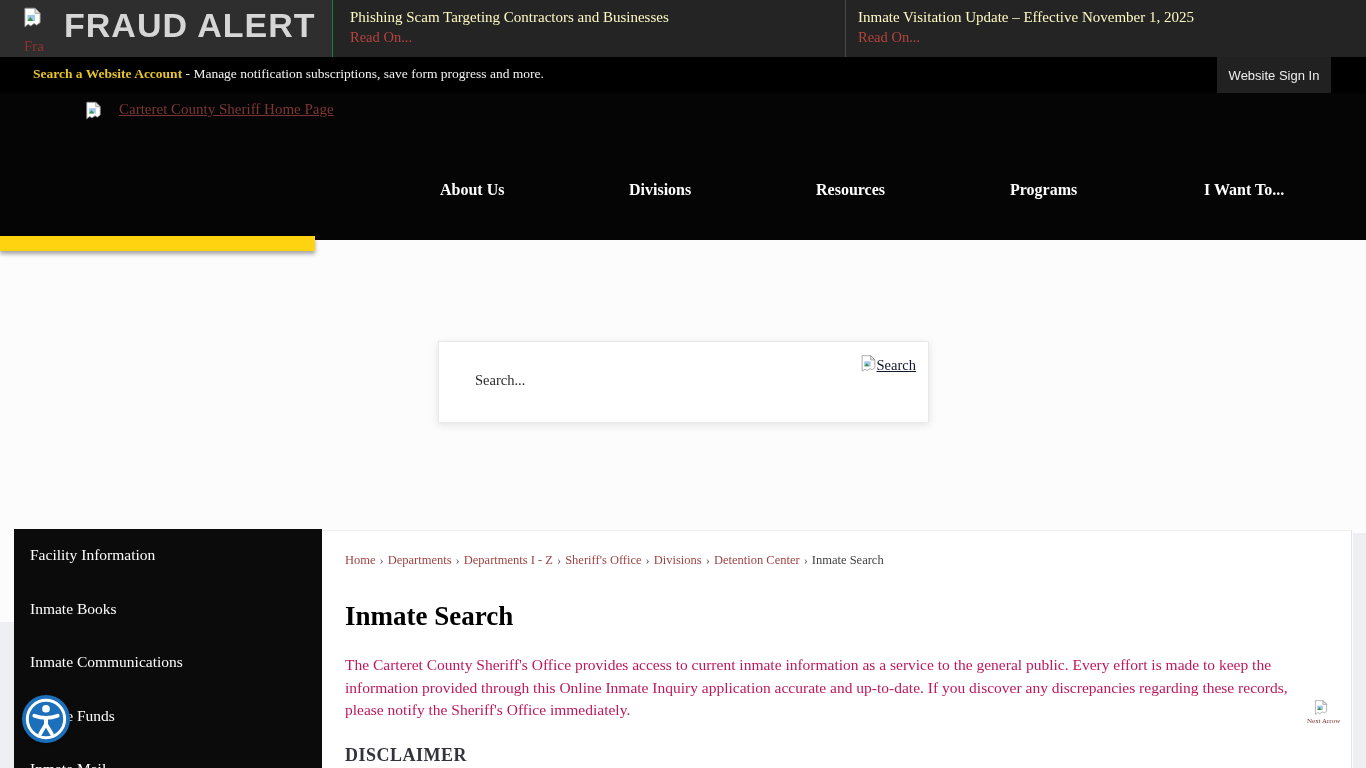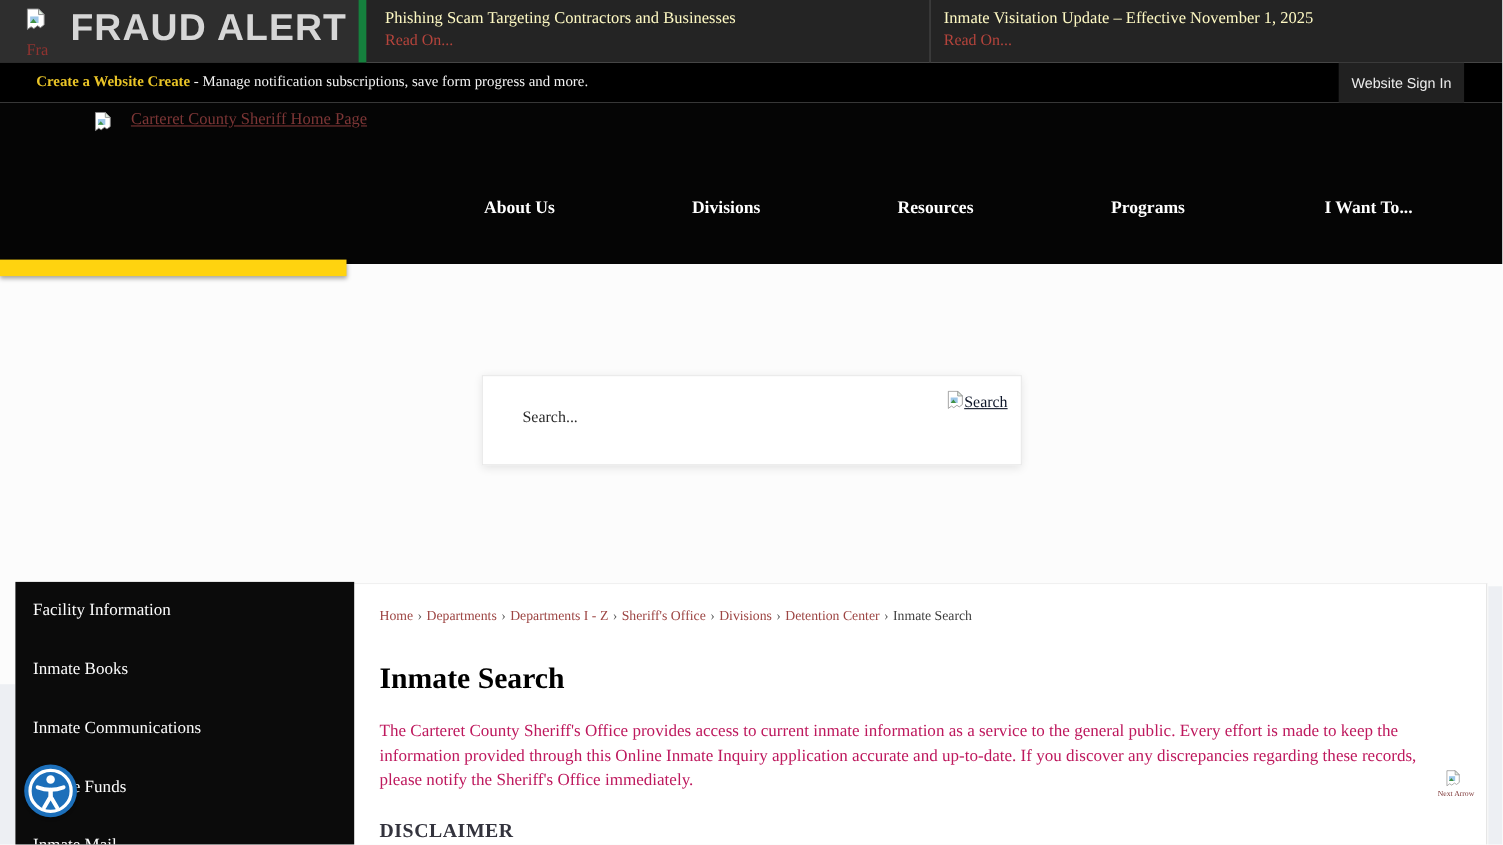--- a/index.html
+++ b/index.html
@@ -2,21 +2,21 @@
 <html><head>
 <meta charset="utf-8">
 <style>
   * { margin:0; padding:0; box-sizing:border-box; }
   html,body { width:1366px; height:768px; }
   body { font-family:"Liberation Serif", serif; background:#fcfcfc; }
   #page { position:relative; width:1366px; height:768px; overflow:hidden; background:#fcfcfc; }
 
   
   .topbar { position:absolute; left:0; top:0; width:1366px; height:57px; background:#242424; }
-  .fraud-section { position:absolute; left:0; top:0; width:333px; height:57px; background:#2e2e2e; border-right:7px solid #15803d; overflow:hidden; }
+  .fraud-section { position:absolute; left:0; top:0; width:333px; height:57px; background:#2e2e2e; border-right:1px solid #15803d; overflow:hidden; }
   .fraud-title { position:absolute; left:64px; top:6px; font-family:"Liberation Sans", sans-serif; font-weight:bold; font-size:34px; color:#d6d6d6; letter-spacing:1px; white-space:nowrap; }
   .fraud-img { position:absolute; left:24px; top:7px; }
   .fraud-alt { position:absolute; left:24px; top:38px; color:#8e3330; font-size:15px; }
   .news-item { position:absolute; top:7px; }
   .news-item.n1 { left:350px; }
   .news-item.n2 { left:858px; }
   .news-divider { position:absolute; left:845px; top:0; width:1px; height:57px; background:#4a4a4a; }
   .news-headline { display:block; color:#fef9c3; font-size:15px; line-height:21px; }
   .read-on { display:inline-block; margin-top:1px; color:#b5443c; font-size:14.5px; cursor:pointer; }
 
@@ -88,21 +88,21 @@
     </div>
     <div class="news-divider"></div>
     <div class="news-item n2">
       <span class="news-headline">Inmate Visitation Update – Effective November 1, 2025</span>
       <span class="read-on">Read On...</span>
     </div>
   </div>
 
   <div class="account-bar">
     <span class="account-text">
-      <span class="account-link">Create a Website Create</span>
+      <span class="account-link">Search a Website Account</span>
       <span>- Manage notification subscriptions, save form progress and more.</span>
     </span>
     <button class="signin-btn">Website Sign In</button>
   </div>
 
   <div class="site-header">
     <span class="logo-link">
       <span class="broken-svg">
         <svg width="15" height="19" viewBox="0 0 20 24">
           <path d="M1 1 h12 l6 6 v11 l-4 3 -3 -2 -4 3 -3 -2 -4 3 z" fill="#ffffff" stroke="#8a8a8a" stroke-width="1"></path>

